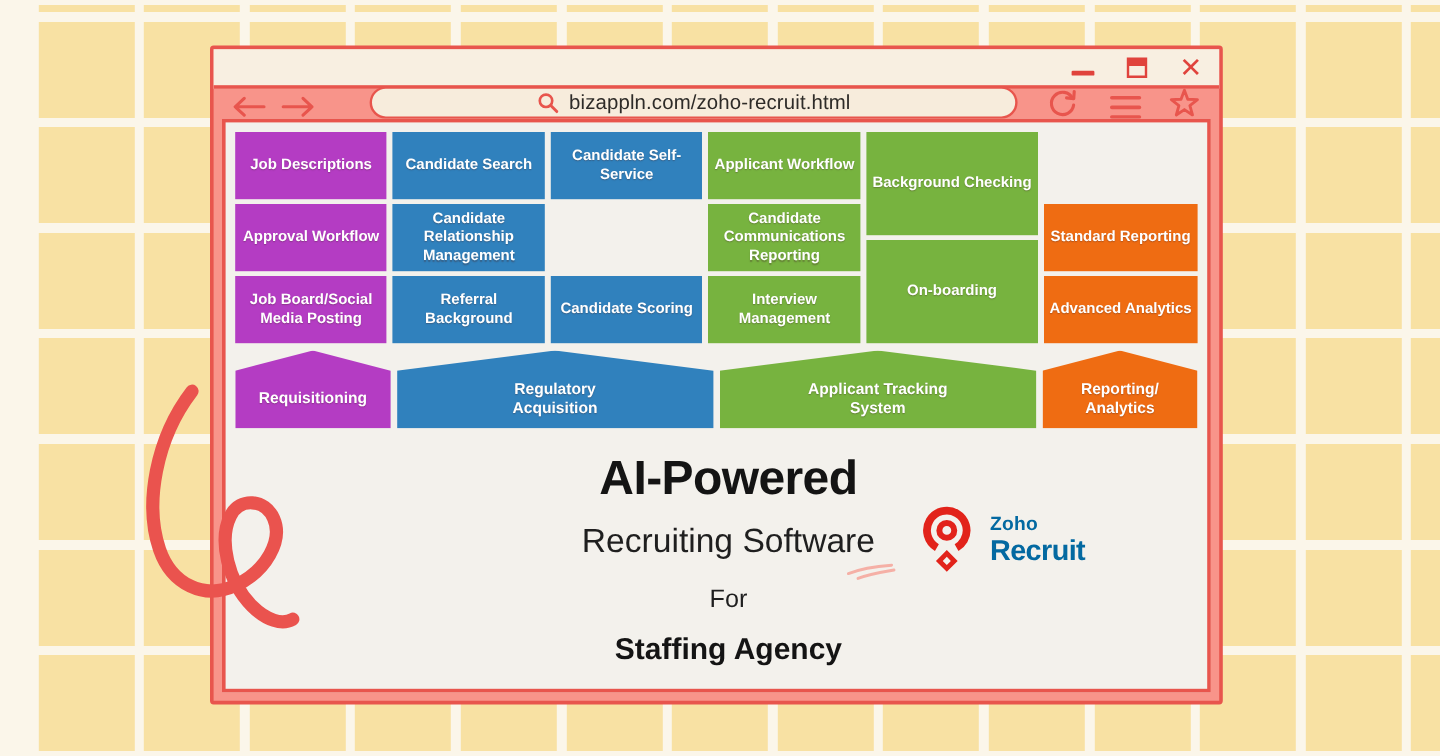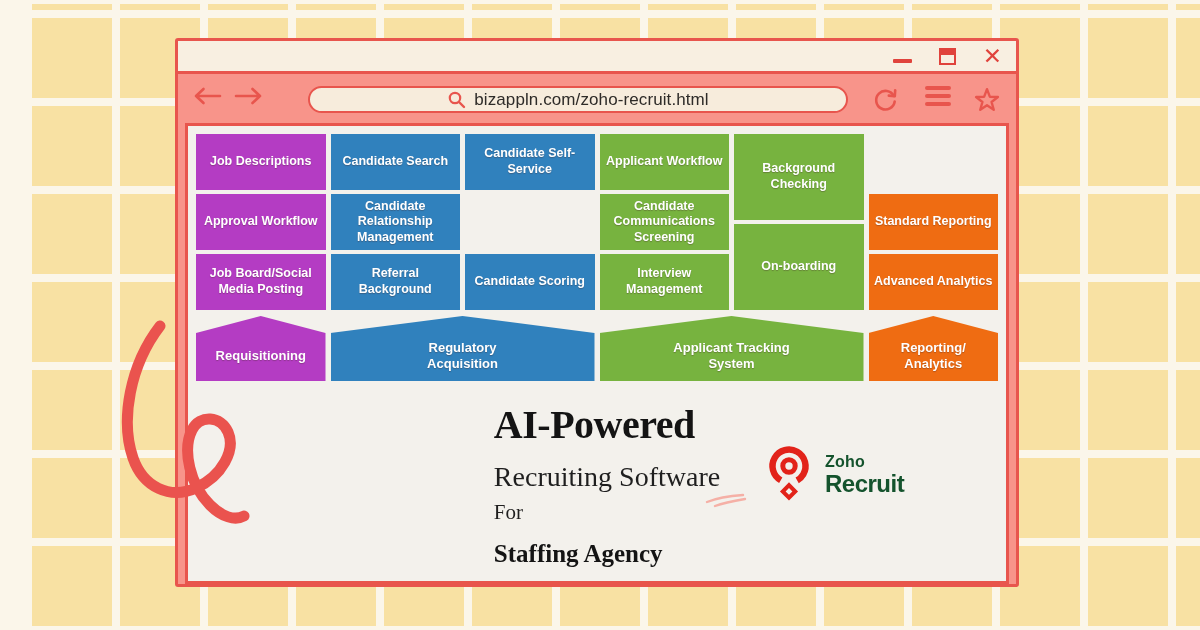--- a/index.html
+++ b/index.html
@@ -22,39 +22,39 @@
   }
   .titlebar{
     height:30px;flex:none;background:#f8efe1;border-bottom:3px solid #e8554d;
     display:flex;align-items:center;justify-content:flex-end;gap:27px;padding-right:14px;
   }
   .win-btn{cursor:default;display:flex;align-items:center;justify-content:center;}
   .min-glyph{width:19px;height:3.5px;background:#e0433c;margin-top:10px;border-radius:1px;}
   .max-glyph{width:13px;height:8px;border:2.5px solid #e0433c;border-top:7px solid #e0433c;background:#f8efe1;}
   .close-glyph{font-size:23px;line-height:23px;color:#e0433c;font-weight:400;}
 
-  .toolbar{height:25px;flex:none;display:flex;align-items:flex-start;padding:12px 14px;}
+  .toolbar{height:25px;flex:none;display:flex;align-items:flex-end;padding:0 14px;}
   .nav-ic{flex:none;}
   .url-pill{
     margin-left:44px;flex:none;width:540px;height:27px;background:#f7ecdc;
     border:2px solid #e8554d;border-radius:999px;display:flex;align-items:center;
     justify-content:center;gap:8px;box-sizing:border-box;
   }
   .url-text{font-size:17px;color:#2e2b28;letter-spacing:0.1px;}
   .tb-ic{flex:none;margin-left:24px;}
   .hamburger{display:flex;flex-direction:column;gap:4.5px;margin-left:26px;}
   .hamburger i{display:block;width:26px;height:3.5px;background:#e8554d;border-radius:2px;}
 
   .content{
     flex:1;margin:0 7px 7px;background:#f3f1ec;border:3px solid #e8554d;
     position:relative;box-sizing:border-box;padding:8px 8px 0;
   }
 
   
-  .fgrid{display:grid;grid-template-columns:repeat(6,1fr);grid-template-rows:56px 26px 26px 56px;column-gap:5px;row-gap:4px;}
+  .fgrid{display:grid;grid-template-columns:repeat(4,1fr);grid-template-rows:56px 26px 26px 56px;column-gap:5px;row-gap:4px;}
   .fb{
     display:flex;align-items:center;justify-content:center;text-align:center;
     color:#fff;font-size:12.5px;font-weight:600;line-height:1.25;padding:2px 5px;box-sizing:border-box;
     text-shadow:0 1px 1px rgba(70,40,40,.35);
   }
   .purple{background:#b43cc3;} .blue{background:#3081bd;}
   .green{background:#77b33f;} .orange{background:#ef6c12;}
   .c1{grid-column:1}.c2{grid-column:2}.c3{grid-column:3}.c4{grid-column:4}.c5{grid-column:5}.c6{grid-column:6}
   .r1{grid-row:1}.r2{grid-row:2/4}.r3{grid-row:4}
   .tt{grid-row:1/3}.tb{grid-row:3/5}
@@ -67,29 +67,29 @@
     text-shadow:0 1px 1px rgba(70,40,40,.35);
   }
   .banner span{display:inline-block;max-width:130px;}
   .b1{grid-column:1}.b2{grid-column:2/4}.b3{grid-column:4/6}.b4{grid-column:6}
   .b4 span{max-width:90px;}
 
   
   .bottom{position:relative;height:200px;}
   .headline{
     position:absolute;left:50%;top:20px;transform:translateX(-50%) translateX(10px);
-    color:#141414;white-space:nowrap;font-family:Liberation Serif, serif;
+    text-align:center;color:#141414;white-space:nowrap;
   }
   .hl-title{font-size:40px;font-weight:800;letter-spacing:-0.5px;}
   .hl-sub{font-size:28px;font-weight:400;margin-top:13px;color:#1f1f1f;}
-  .hl-for{font-size:21px;font-weight:400;margin-top:7px;color:#1f1f1f;}
+  .hl-for{font-size:21px;font-weight:400;margin-top:21px;color:#1f1f1f;}
   .hl-aud{font-size:25px;font-weight:700;margin-top:15px;}
 
   .logo{position:absolute;left:566px;top:62px;display:flex;align-items:center;gap:9px;}
-  .logo-text{line-height:1;color:#14532d;}
+  .logo-text{line-height:1;color:#0369a1;}
   .logo-brand{font-size:16px;font-weight:600;letter-spacing:0.2px;}
   .logo-product{font-size:24px;font-weight:700;letter-spacing:-0.5px;margin-top:2px;}
 
   
   .scribble{position:absolute;left:108px;top:312px;z-index:5;}
   .pink-arrow{position:absolute;left:515px;top:364px;}
 </style>
 </head>
 <body>
 
@@ -149,21 +149,21 @@
       <div class="fb purple c1 r3">Job Board/Social Media Posting</div>
 
       <div class="fb blue c2 r1">Candidate Search</div>
       <div class="fb blue c2 r2">Candidate Relationship Management</div>
       <div class="fb blue c2 r3">Referral Background</div>
 
       <div class="fb blue c3 r1">Candidate Self-Service</div>
       <div class="fb green c4 r1">Applicant Workflow</div>
 
       <div class="fb blue c3 r3">Candidate Scoring</div>
-      <div class="fb green c4 r2">Candidate Communications Screening</div>
+      <div class="fb green c4 r2">Candidate Communications Reporting</div>
       <div class="fb green c4 r3">Interview Management</div>
 
       <div class="fb green c5 tt">Background Checking</div>
       <div class="fb green c5 tb">On-boarding</div>
 
       <div class="fb orange c6 r3">Advanced Analytics</div>
       <div class="fb orange c6 r2">Standard Reporting</div>
     </div>
 
     <div class="bgrid">

